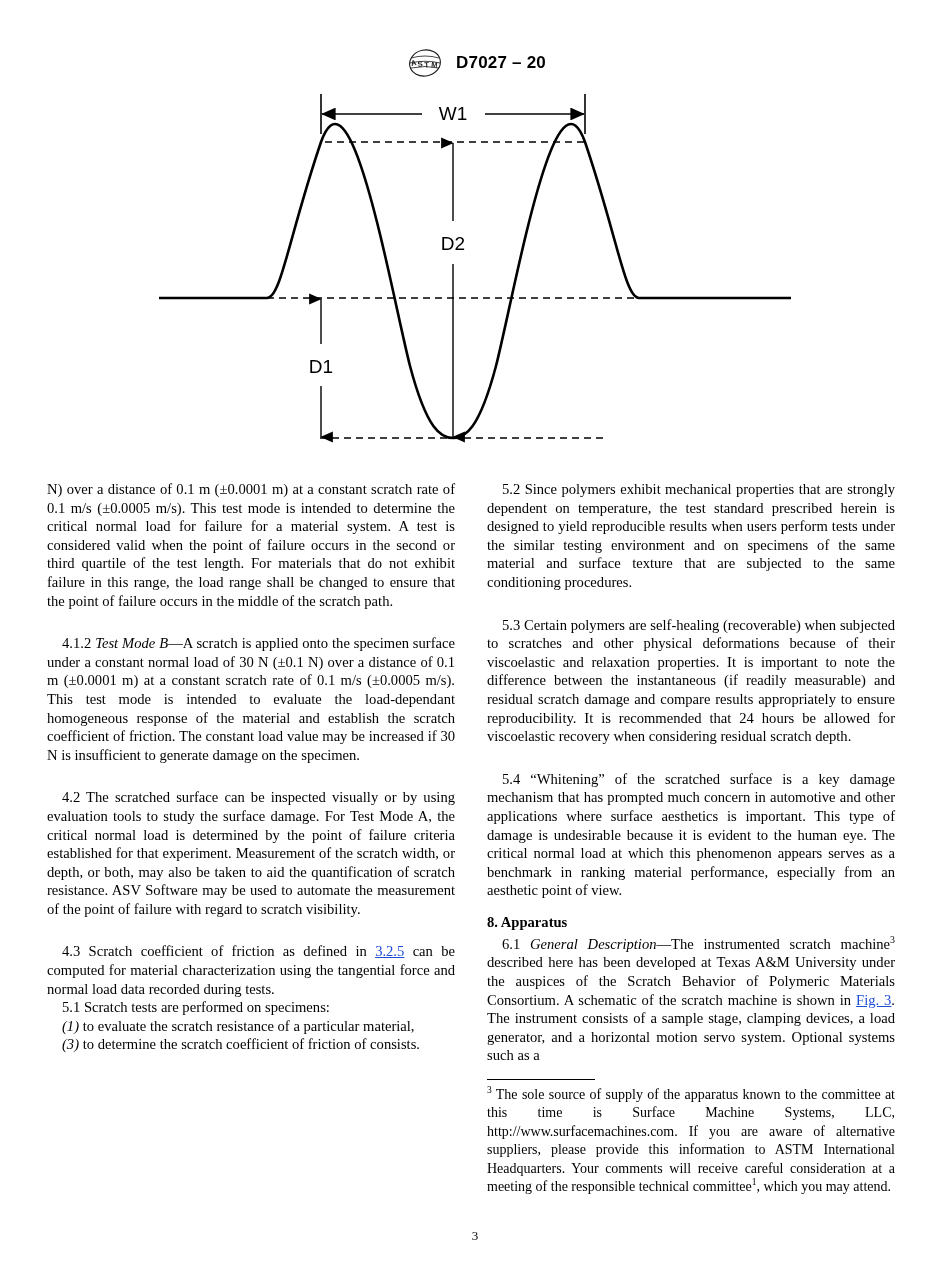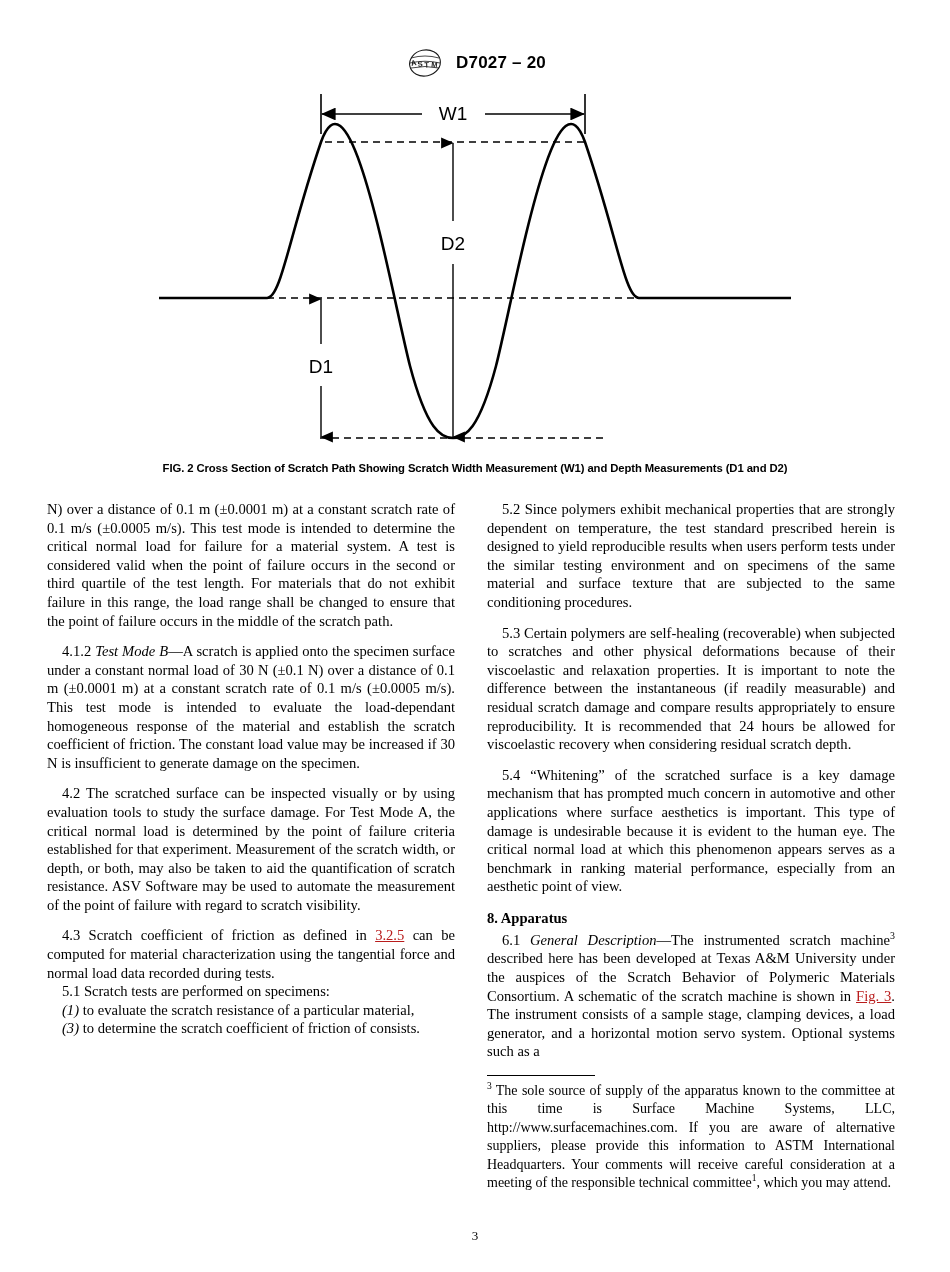--- a/index.html
+++ b/index.html
@@ -49,49 +49,49 @@
     font-size: 11.3px;
     font-weight: bold;
     text-align: center;
     margin-top: 6px;
     letter-spacing: -0.1px;
   }
 
   
   .columns {
     position: absolute;
-    top: 500px;
+    top: 480px;
     left: 47px;
     width: 856px;
     display: flex;
     gap: 32px;
   }
   .col {
     width: 408px;
   }
   p.body {
     margin: 0;
     font-size: 14.6px;
     line-height: 1.275;
     text-align: justify;
     text-justify: inter-word;
     hyphens: manual;
   }
   p.indent { text-indent: 15px; }
-  p.gap-sm { margin-top: 12px; }
+  p.gap-sm { margin-top: 24px; }
   .sec-head {
     margin: 0;
     margin-top: 13px;
     font-size: 14.6px;
     font-weight: bold;
     line-height: 1.3;
   }
   .sec-head + p.body { margin-top: 3px; }
   em, .ital { font-style: italic; }
-  .ref-link { color: #b91c1c; }
+  .ref-link { color: #1d4ed8; }
   sup { font-size: 0.68em; vertical-align: super; line-height: 0; }
 
   
   .footnote-wrap { margin-top: 14px; }
   .footnote-rule {
     width: 108px;
     height: 1px;
     background: #000;
     margin-bottom: 6px;
   }
@@ -185,21 +185,20 @@
       <text x="298" y="164" text-anchor="middle" font-family="Liberation Sans, DejaVu Sans, sans-serif" font-size="19" fill="#000">D2</text>
     </g>
 
     <g>
       <line x1="166" y1="213" x2="166" y2="258" stroke="#000" stroke-width="1.4" marker-start="url(#arrVrev)"></line>
       <line x1="166" y1="300" x2="166" y2="351" stroke="#000" stroke-width="1.4" marker-end="url(#arrV)"></line>
       <text x="166" y="287" text-anchor="middle" font-family="Liberation Sans, DejaVu Sans, sans-serif" font-size="19" fill="#000">D1</text>
     </g>
   </svg>
 
-  <div class="fig-caption">FIG. 2 Cross Section of Scratch Path Showing Scratch Width Measurement (W1) and Depth Measurements (D1 and D2)</div>
 </div>
 
 <div class="columns">
 
   <div class="col">
 
     <p class="body">N) over a distance of 0.1 m (±0.0001 m) at a constant scratch rate of 0.1 m/s (±0.0005 m/s). This test mode is intended to determine the critical normal load for failure for a material system. A test is considered valid when the point of failure occurs in the second or third quartile of the test length. For materials that do not exhibit failure in this range, the load range shall be changed to ensure that the point of failure occurs in the middle of the scratch path.</p>
 
     <p class="body indent gap-sm"><span>4.1.2</span> <em class="ital">Test Mode B</em><span>—A scratch is applied onto the specimen surface under a constant normal load of 30 N (±0.1 N) over a distance of 0.1 m (±0.0001 m) at a constant scratch rate of 0.1 m/s (±0.0005 m/s). This test mode is intended to evaluate the load-dependant homogeneous response of the material and establish the scratch coefficient of friction. The constant load value may be increased if 30 N is insufficient to generate damage on the specimen.</span></p>
 

